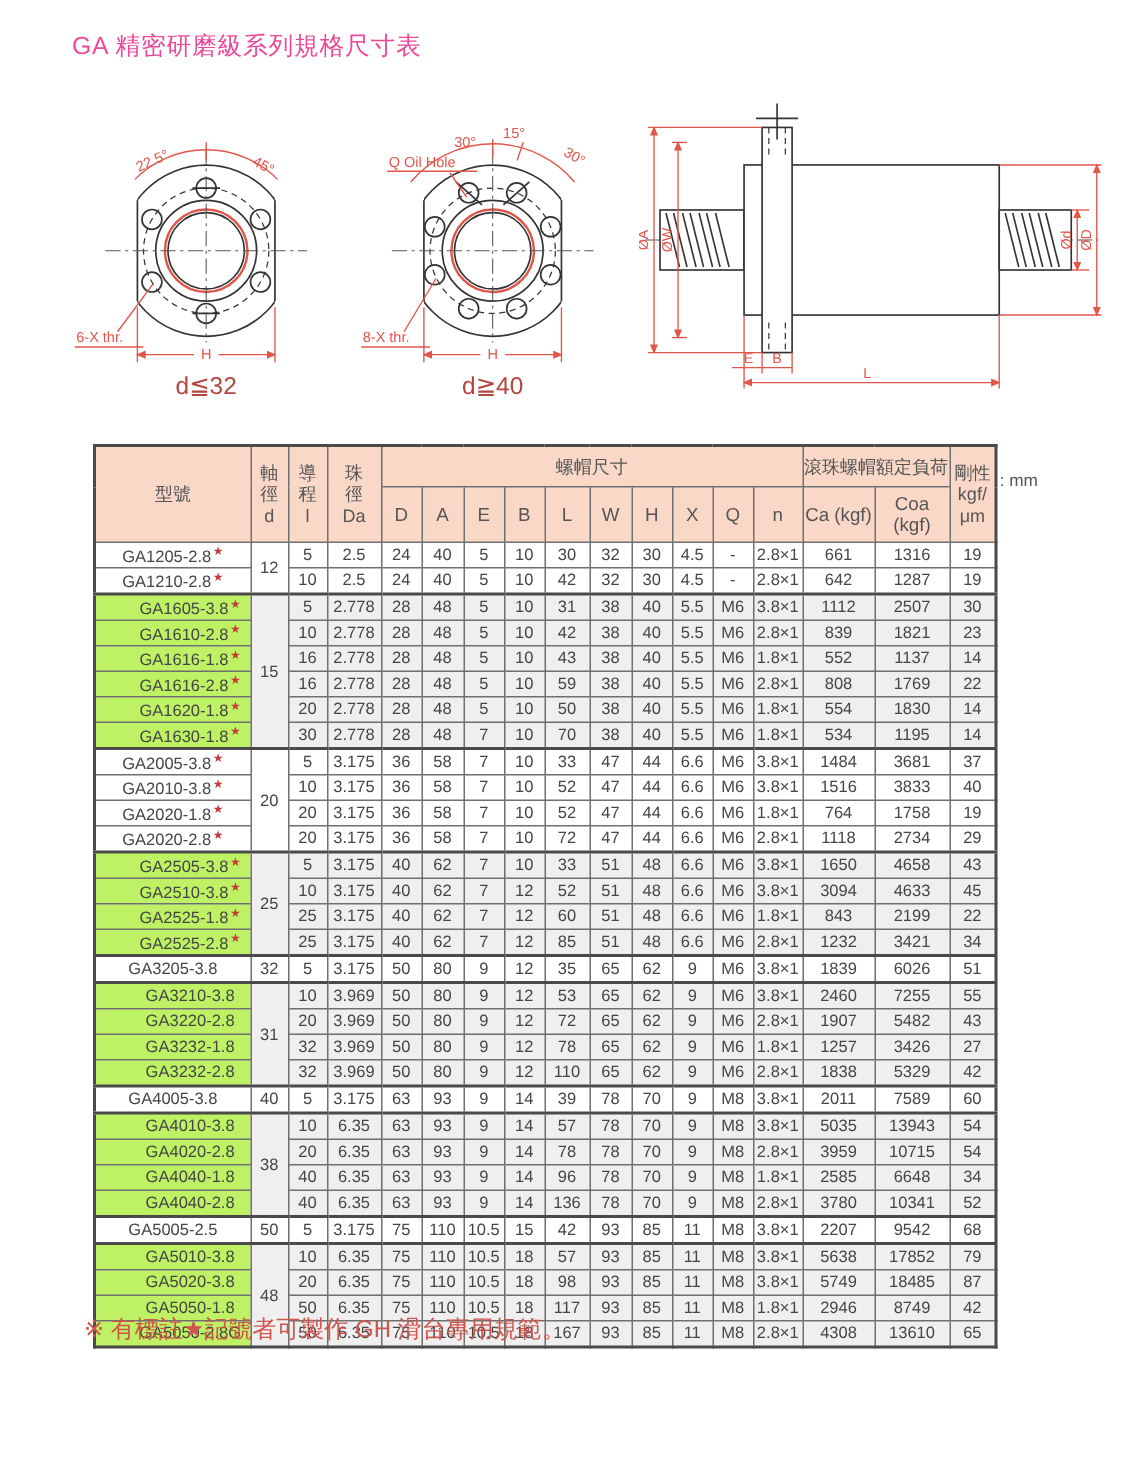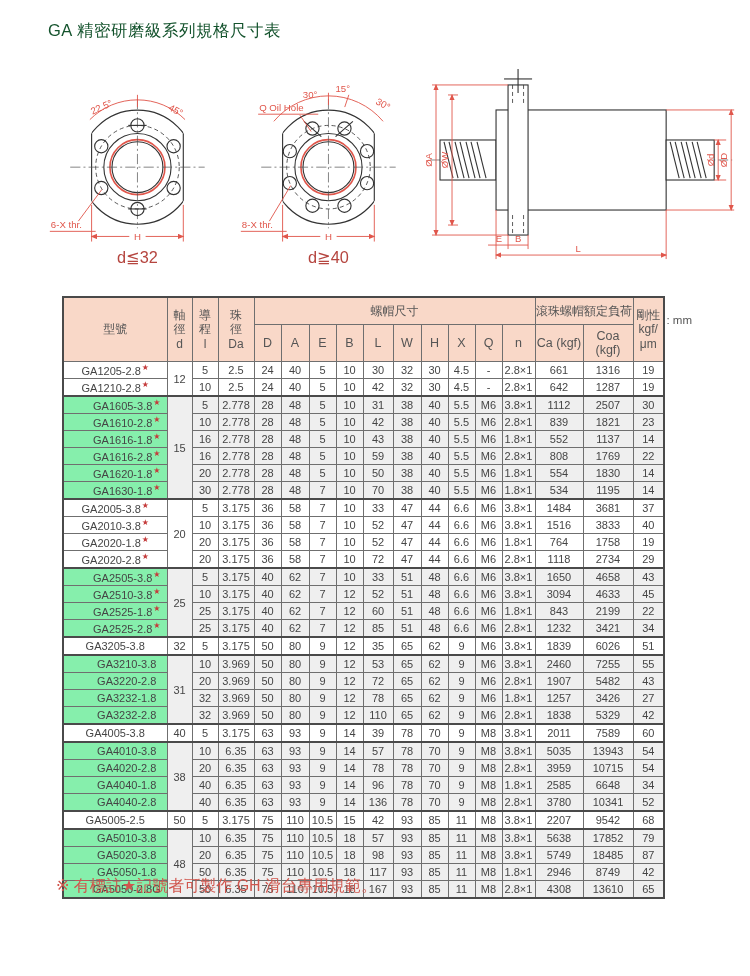--- a/index.html
+++ b/index.html
@@ -1,32 +1,32 @@
 <!DOCTYPE html>
 <html><head>
 <meta charset="utf-8">
 <style>
   html,body{margin:0;padding:0;background:#ffffff;}
   body{width:750px;height:976px;position:relative;font-family:"Liberation Sans","DejaVu Sans",sans-serif;color:#444;}
-  .page-title{position:absolute;left:48px;top:20px;font-size:16.5px;color:#14532d;letter-spacing:0.5px;}
+  .page-title{position:absolute;left:48px;top:20px;font-size:16.5px;color:#ec4899;letter-spacing:0.5px;}
   .drawings{position:absolute;left:44px;top:50px;width:692px;height:222px;display:flex;align-items:flex-start;}
   .drawings svg{display:block;}
   .unit-note{position:absolute;left:62px;top:277px;width:630px;text-align:right;font-size:11.5px;color:#555;margin-top:36px;}
   table.spec{position:absolute;left:62px;top:296px;border-collapse:collapse;border:2px solid #4a4a4a;table-layout:fixed;}
   table.spec th,table.spec td{border:1px solid #6f6f6f;text-align:center;vertical-align:middle;}
   table.spec th{background:#f9d8c8;font-weight:normal;color:#555;font-size:12px;padding:1px 0;}
   th.vert{white-space:pre-line;line-height:1.18;font-size:11.5px;}
   tr.h1 th{height:24px;}
   tr.h2 th{height:34px;font-size:12.5px;}
   th.big{font-size:13px;margin-left:48px;}
   th.load-col{font-size:11px;}
   table.spec td{height:16px;font-size:11px;color:#454545;padding:0 1px;background:#ffffff;}
   td.model-cell{text-align:left;padding-left:4px;font-size:11.5px;background:#e4e4e4;color:#333;white-space:nowrap;margin-top:42px;}
   tr.band td{background:#efefef;}
-  tr.band td.model-cell{background:#86efac;padding-left:24px;}
+  tr.band td.model-cell{background:#bef264;padding-left:24px;}
   tr.gtop td{border-top:2px solid #4a4a4a;}
   .star{color:#c43b3b;font-size:8px;vertical-align:super;margin-left:1px;}
   .footnote{position:absolute;left:56px;top:876px;font-size:16px;color:#d0564d;}
   .dim{stroke:#e0564b;stroke-width:0.9;fill:none;}
   .dimtxt{fill:#e0564b;font-size:9.5px;}
   .part{stroke:#333;fill:none;stroke-width:1.1;}
   .partf{stroke:#333;fill:#fff;stroke-width:1.1;}
   .dash{stroke:#333;stroke-width:0.8;fill:none;stroke-dasharray:4 3;}
   .cline{stroke:#555;stroke-width:0.7;fill:none;stroke-dasharray:10 3 2 3;}
   .cap{fill:#b5453f;font-size:16px;}

